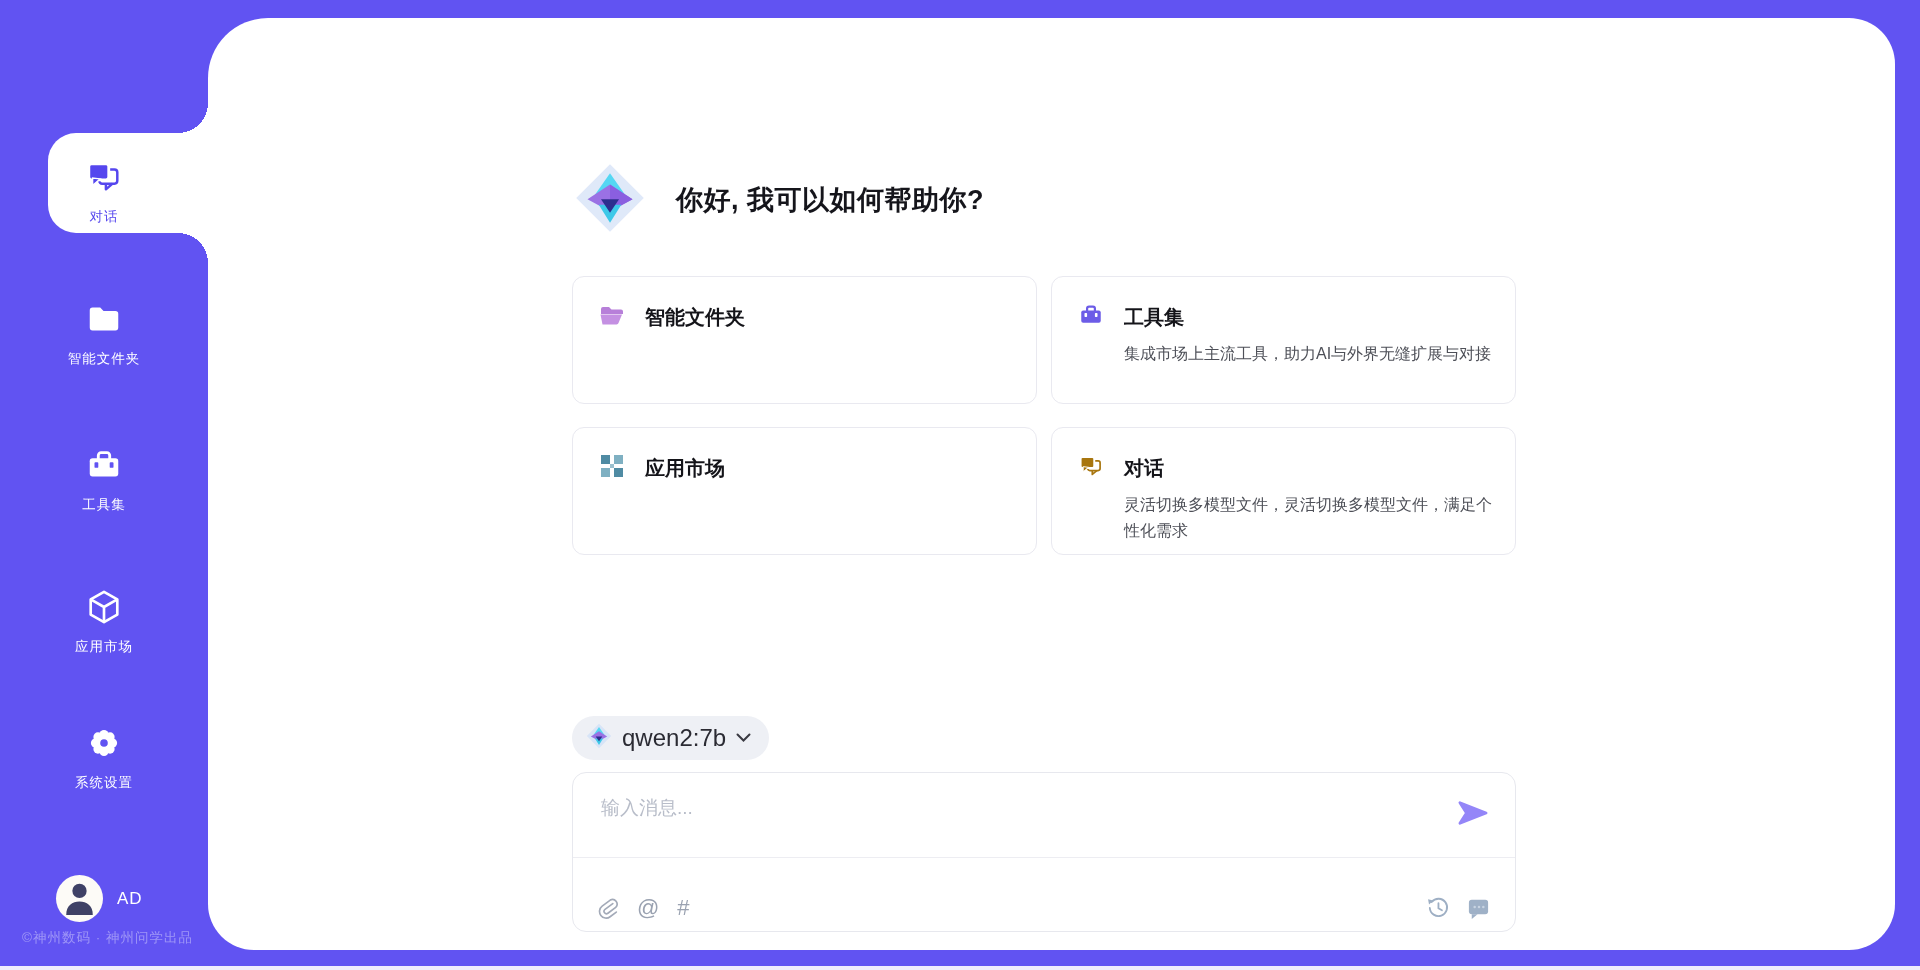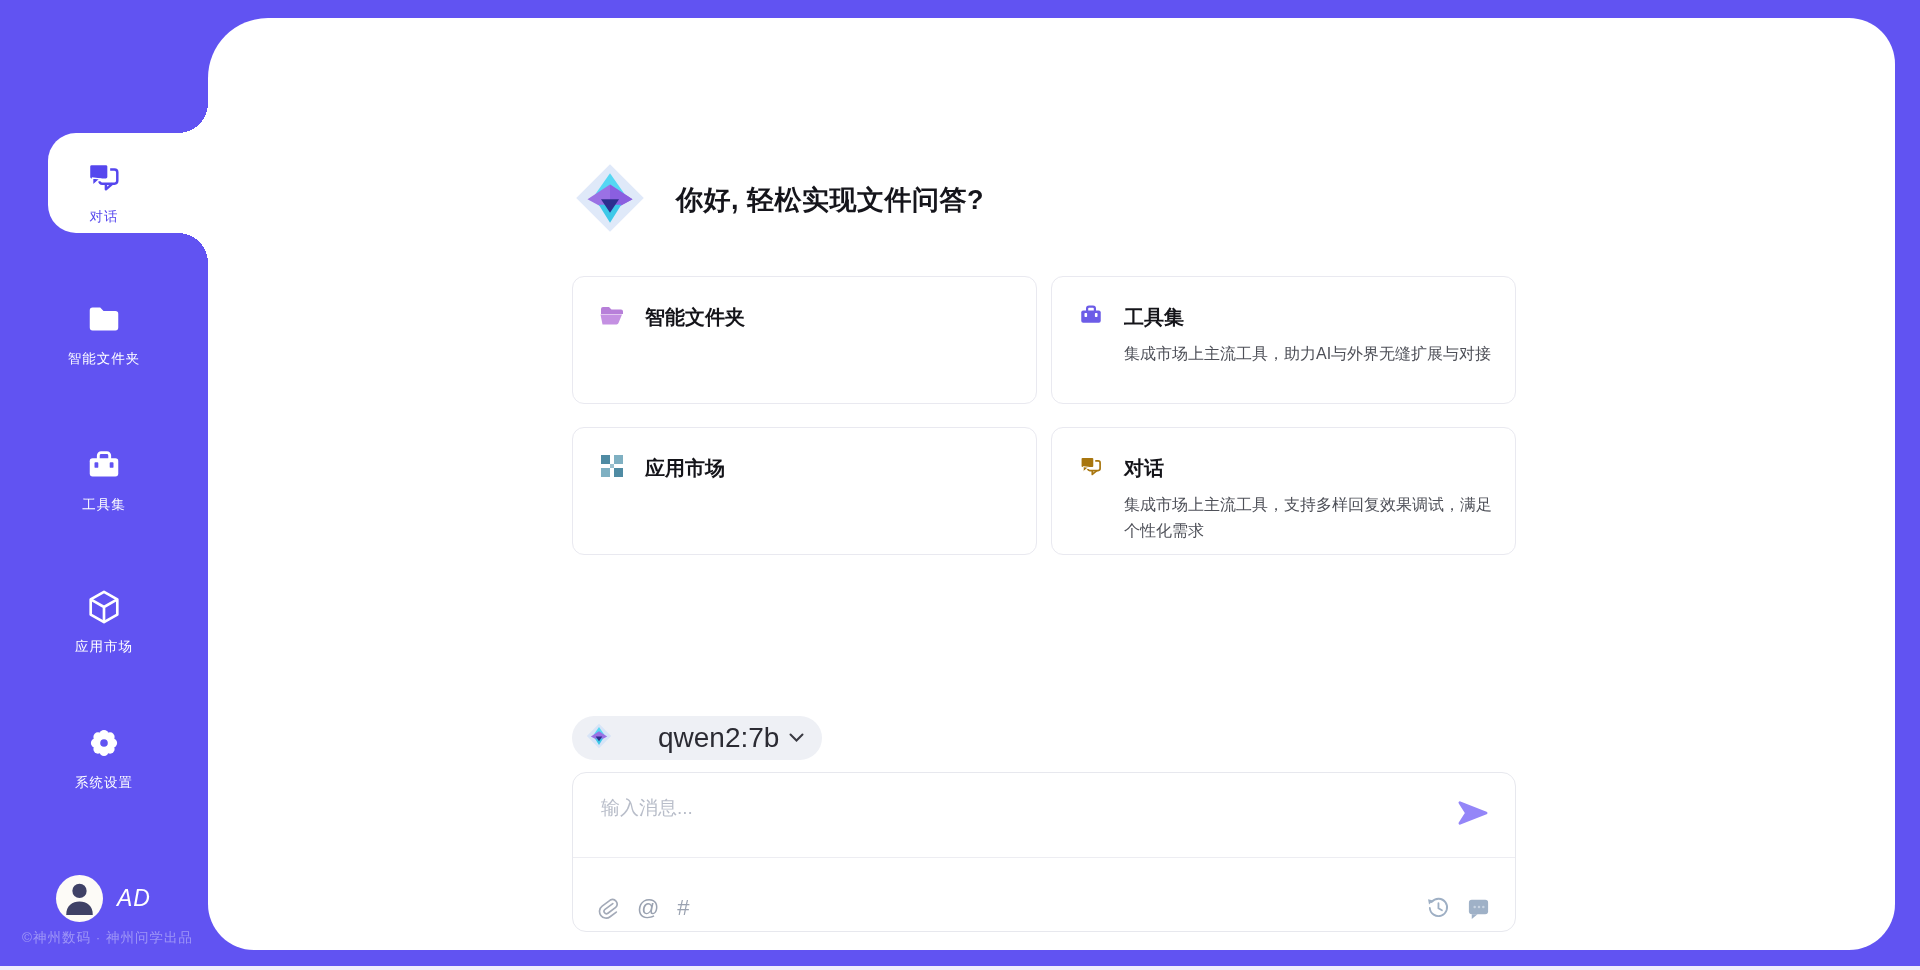--- a/index.html
+++ b/index.html
@@ -30,21 +30,21 @@
 
   .active-pill{position:absolute;left:48px;top:133px;width:172px;height:100px;
     background:#fff;border-radius:28px 0 0 28px;z-index:2;}
   .fillet{position:absolute;left:178px;width:30px;height:30px;z-index:2;}
   .fillet.top{top:103px;background:radial-gradient(circle at 0 0,var(--purple) 30px,#fff 30px);}
   .fillet.bottom{top:233px;background:radial-gradient(circle at 0 100%,var(--purple) 30px,#fff 30px);}
 
   .user-row{position:absolute;left:56px;top:875px;display:flex;align-items:center;gap:14px;z-index:3;}
   .avatar{width:47px;height:47px;border-radius:50%;background:#fdfbf7;display:flex;
     align-items:center;justify-content:center;overflow:hidden;}
-  .user-initials{color:#fff;font-size:23px;font-weight:500;letter-spacing:1px;font-style:italic;}
+  .user-initials{color:#fff;font-size:17px;font-weight:500;letter-spacing:1px;}
   .footer-credit{position:absolute;left:22px;top:929px;color:rgba(255,255,255,.38);
     font-size:13.5px;letter-spacing:1px;z-index:3;}
 
   
   .greeting{position:absolute;left:574px;top:162px;display:flex;align-items:center;gap:30px;}
   .greeting-title{font-size:27px;font-weight:700;color:#15151b;letter-spacing:.5px;}
 
   
   .cards{position:absolute;left:572px;top:276px;width:946px;display:grid;
     grid-template-columns:465px 465px;column-gap:14px;row-gap:23px;}
@@ -52,21 +52,21 @@
     padding:25px 26px 0 26px;cursor:pointer;}
   .card-head{display:flex;align-items:center;gap:20px;}
   .card-title{font-size:20px;font-weight:700;color:#141419;}
   .card-desc{margin-left:46px;margin-top:9px;width:380px;font-size:16px;
     color:#4e5058;line-height:1.6;}
 
   
   .model-pill{position:absolute;left:572px;top:716px;height:44px;display:inline-flex;
     align-items:center;gap:10px;padding:0 18px 0 14px;background:#eef0f5;
     border-radius:22px;cursor:pointer;}
-  .model-name{font-size:28px;color:#2b2b33;margin-left:36px;}
+  .model-name{font-size:24px;color:#2b2b33;}
 
   
   .composer{position:absolute;left:572px;top:772px;width:944px;height:160px;background:#fff;
     border:1px solid #e7e8ee;border-radius:14px;}
   .composer textarea{position:absolute;left:28px;top:22px;width:820px;height:56px;border:none;
     outline:none;resize:none;font-family:inherit;font-size:19px;color:#333;background:transparent;}
   .composer textarea::placeholder{color:#b8bdc9;}
   .send-btn{position:absolute;right:26px;top:26px;cursor:pointer;}
   .composer-divider{position:absolute;left:0;right:0;top:84px;height:1px;background:#ededf2;}
   .composer-toolbar{position:absolute;left:24px;right:24px;bottom:11px;display:flex;
@@ -169,21 +169,21 @@
     <span>
       <svg width="72" height="72" viewBox="0 0 64 64">
         <polygon points="32,2 62,32 32,62 2,32" fill="#dfe9f9"></polygon>
         <polygon points="32,10 46,30 18,30" fill="#55d7f3"></polygon>
         <polygon points="32,20 52,33 32,44 12,33" fill="#9a71e4"></polygon>
         <polygon points="32,20 52,33 32,44" fill="#8a5fe0"></polygon>
         <polygon points="22,38 42,38 32,54" fill="#3cc8e8"></polygon>
         <polygon points="24,33 40,33 32,45" fill="#2c2f8e"></polygon>
       </svg>
     </span>
-    <div class="greeting-title">你好, 轻松实现文件问答?</div>
+    <div class="greeting-title">你好, 我可以如何帮助你?</div>
   </div>
 
   <div class="cards">
 
     <div class="card">
       <div class="card-head">
         <span>
           <svg width="26" height="26" viewBox="0 0 26 26">
             <path d="M2 7a2 2 0 0 1 2-2h6l2.5 2.5H22a2 2 0 0 1 2 2V12H2z" fill="#b77fd9"></path>
             <path d="M1.5 12.5h21.5L19.5 21a2 2 0 0 1-1.9 1.4H3.5z" fill="#c490e2"></path>
@@ -228,21 +228,21 @@
         <span>
           <svg width="26" height="26" viewBox="0 0 40 40">
             <rect x="15" y="12" width="19" height="15" rx="3" fill="none" stroke="#a8760f" stroke-width="2.6"></rect>
             <path d="M22 27v6l7-6" fill="none" stroke="#a8760f" stroke-width="2.6" stroke-linejoin="round"></path>
             <rect x="4" y="6" width="21" height="17" rx="3" fill="#a8760f" stroke="#fff" stroke-width="3"></rect>
             <path d="M8 21v8l8-7z" fill="#a8760f" stroke="#fff" stroke-width="1.5"></path>
           </svg>
         </span>
         <div class="card-title">对话</div>
       </div>
-      <div class="card-desc">集成市场上主流工具，支持多样回复效果调试，满足个性化需求</div>
+      <div class="card-desc">灵活切换多模型文件，灵活切换多模型文件，满足个性化需求</div>
     </div>
   </div>
 
   <div class="model-pill">
     <span>
       <svg width="26" height="26" viewBox="0 0 64 64">
         <polygon points="32,2 62,32 32,62 2,32" fill="#d7e4f7"></polygon>
         <polygon points="32,10 46,30 18,30" fill="#55d7f3"></polygon>
         <polygon points="32,20 52,33 32,44 12,33" fill="#9a71e4"></polygon>
         <polygon points="22,38 42,38 32,54" fill="#3cc8e8"></polygon>

